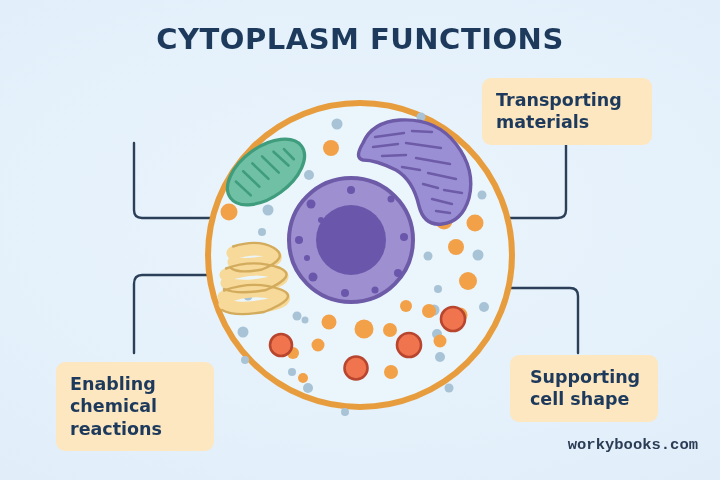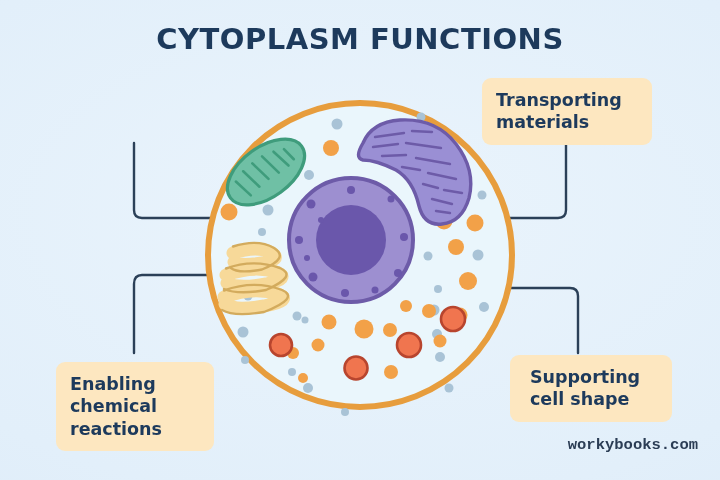--- a/index.html
+++ b/index.html
@@ -52,21 +52,21 @@
     font-size: 17.5px;
     line-height: 1.28;
     font-family: "DejaVu Sans", sans-serif;
     padding: 11px 14px;
     box-sizing: border-box;
     white-space: pre-line;
   }
   .callout.c-tl { left: 56px;  top: 78px;  width: 158px; text-align: center; }
   .callout.c-tr { left: 482px; top: 78px;  width: 170px; text-align: left; }
   .callout.c-bl { left: 56px;  top: 355px; width: 158px; text-align: left; margin-top: 7px; }
-  .callout.c-br { left: 510px; top: 355px; width: 162px; text-align: left; padding-left: 20px; }
+  .callout.c-br { left: 510px; top: 355px; width: 148px; text-align: left; padding-left: 20px; }
 
   
   .watermark {
     position: absolute;
     right: 22px;
     bottom: 26px;
     font-size: 15.5px;
     font-weight: bold;
     color: #2b3d55;
     font-family: Liberation Mono, monospace;

